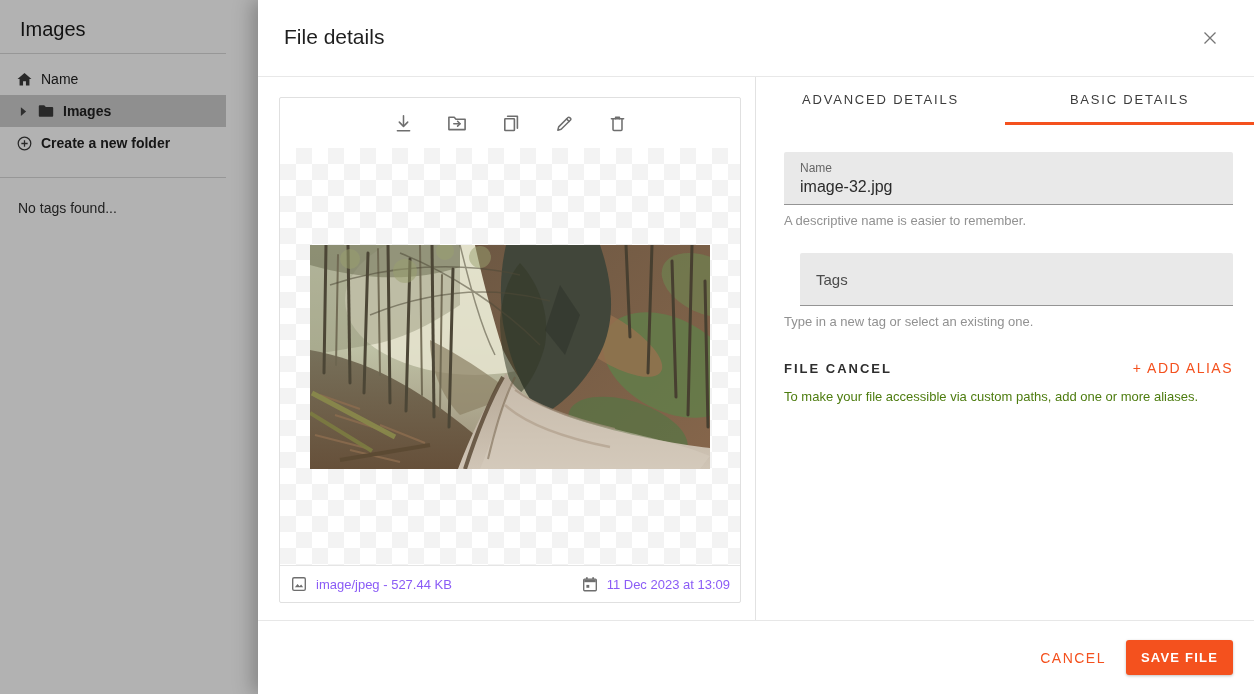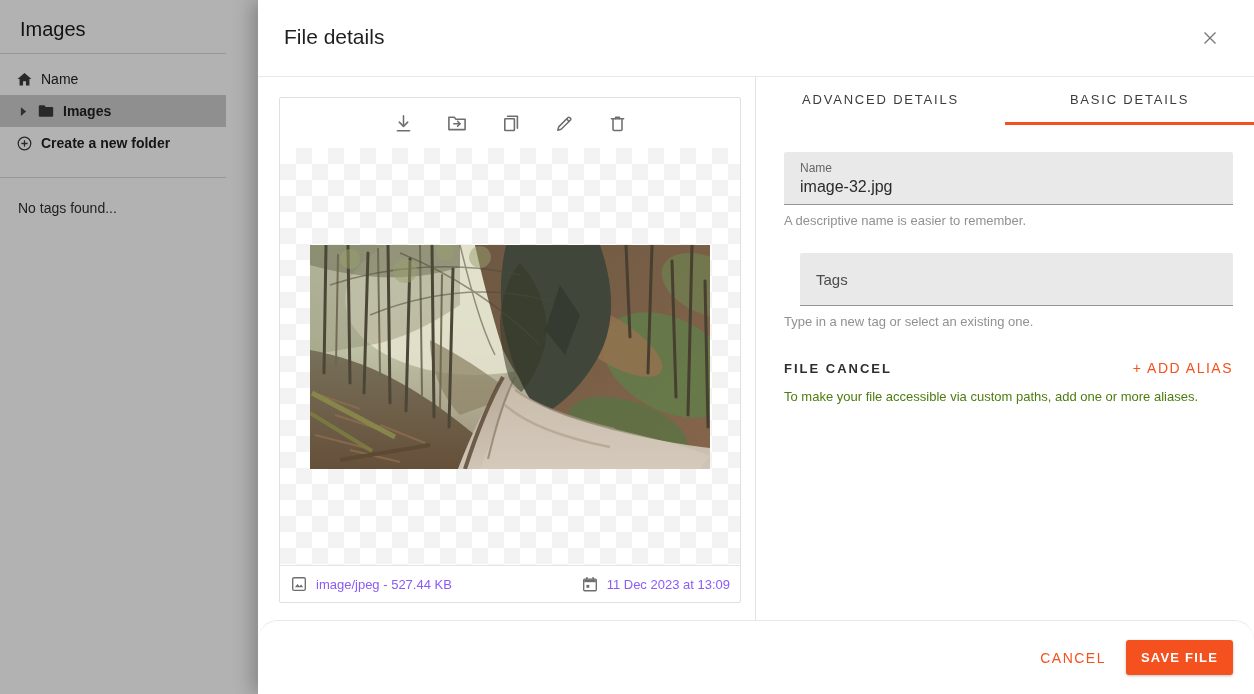--- a/index.html
+++ b/index.html
@@ -64,21 +64,21 @@
   .helper { font-size:13px; color:#919191; margin-top:8px; }
   .field.tags-field { height:53px; display:flex; align-items:center; padding:0 16px; margin-top:25px; cursor:text;margin-left:16px; }
   .tags-label { font-size:15px; color:#4c4c4c; }
   .aliases-row { display:flex; align-items:center; justify-content:space-between; margin-top:31px; }
   .aliases-heading { font-size:13px; letter-spacing:2px; color:#2e2e2e; font-weight:600; }
   .add-alias { background:none; border:0; cursor:pointer; color:#f4511e; font-size:14px; letter-spacing:1.5px; font-weight:500; font-family:"Liberation Sans",sans-serif; }
   .aliases-desc { font-size:13px; color:#4d7c0f; margin-top:13px; }
 
   .modal-footer { position:absolute; left:0; right:0; bottom:0; height:74px; background:#fff;
                   border-top:1px solid #e7e7e7; display:flex; align-items:center; justify-content:flex-end;
-                  padding-right:21px; gap:20px;border-radius:20px; }
+                  padding-right:21px; gap:20px; }
   .cancel-btn { background:none; border:0; cursor:pointer; color:#f4511e; font-size:14px; letter-spacing:1.5px; font-weight:500; font-family:"Liberation Sans",sans-serif; }
   .save-btn { background:#f4511e; border:0; cursor:pointer; color:#fff; font-size:13px; letter-spacing:1.2px; font-weight:600;
               border-radius:3px; padding:10px 15px; font-family:"Liberation Sans",sans-serif; box-shadow:0 1px 3px rgba(0,0,0,0.25); }
 </style>
 </head>
 <body>
 
 <div class="underlay">
   <aside class="sidebar">
     <div class="sb-title">Images</div>

